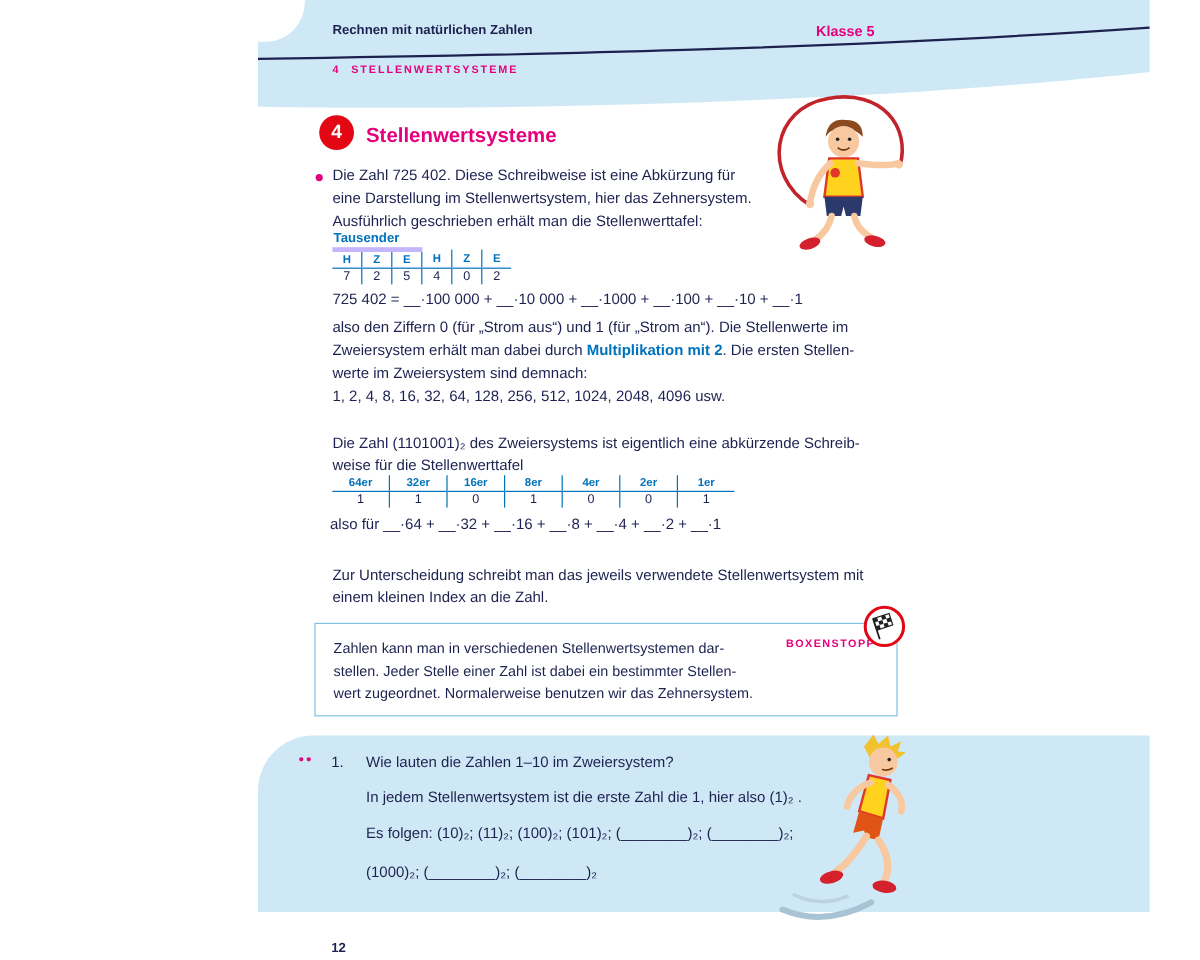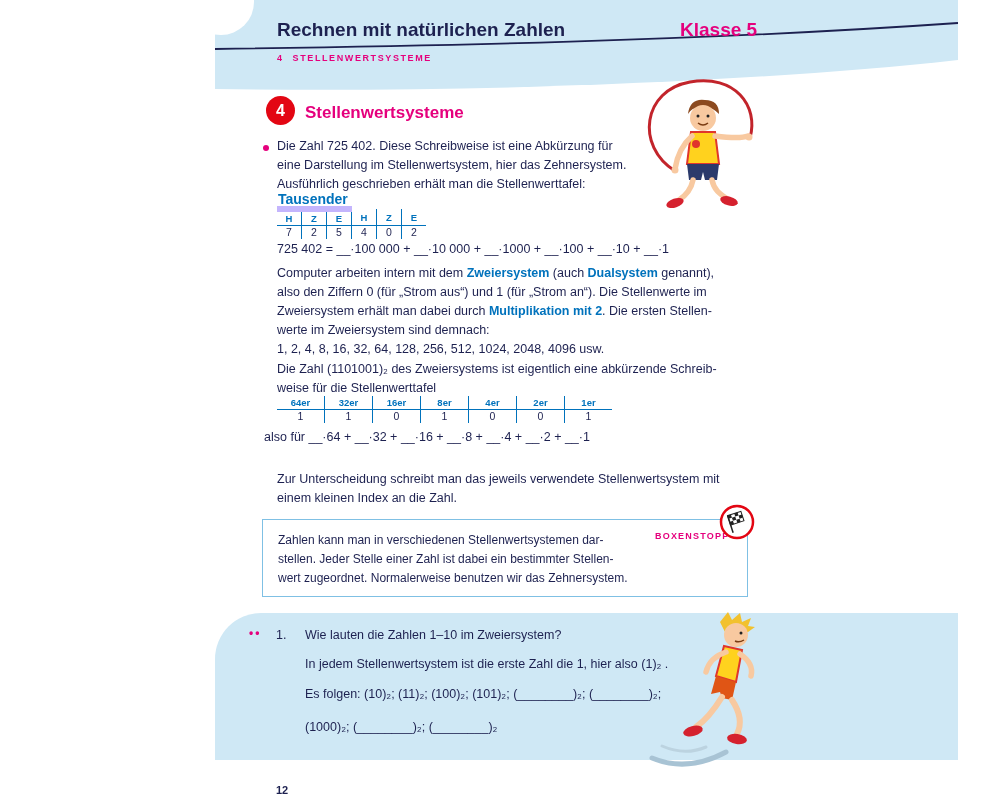--- a/index.html
+++ b/index.html
@@ -5,42 +5,42 @@
   html,body { margin:0; padding:0; background:#ffffff; }
   .page {
     position:relative; width:1000px; height:800px; background:#ffffff; overflow:hidden;
     font-family:"Liberation Sans", sans-serif; color:#1d2150;
   }
   .abs { position:absolute; }
   .body { font-size:12.5px; line-height:19px; }
   .pre { white-space:pre-line; }
   .nowrap { white-space:nowrap; }
 
-  .hdr-title { font-size:19px; font-weight:bold; color:#1d2150; }
+  .hdr-title { font-size:11px; font-weight:bold; color:#1d2150; }
   .hdr-sub { font-size:9px; font-weight:bold; color:#e5007d; letter-spacing:1.6px; }
   .hdr-sub .lbl { margin-left:9px; }
-  .hdr-grade { font-size:19px; font-weight:bold; color:#e5007d; }
+  .hdr-grade { font-size:12px; font-weight:bold; color:#e5007d; }
 
   .section-circle {
     width:29px; height:29px; border-radius:50%; background:#e30613; color:#fff;
     display:flex; align-items:center; justify-content:center; font-weight:bold; font-size:16px;
   }
   .section-title { font-size:17px; font-weight:bold; color:#e5007d; }
 
   .bullet { width:6px; height:6px; border-radius:50%; background:#e5007d; }
 
   .bb { color:#0072bc; font-weight:bold; }
 
   table.pvt { border-collapse:collapse; }
   .pvt td { padding:0; text-align:center; height:13px; line-height:13px; color:#1d2150; font-size:10.5px; }
   .t1 td { width:24px; }
   .t2 td { width:47px; }
   .pvt .hrow td { color:#0072bc; font-weight:bold; font-size:9.5px; border-bottom:1px solid #0072bc; }
   .pvt .hrow td + td, .pvt .vrow td + td { border-left:1px solid #0072bc; }
-  .t1 .cap { color:#0072bc; font-weight:bold; font-size:14px; text-align:left; border-bottom:6px solid #c4b5fd; padding-left:1px; }
+  .t1 .cap { color:#0072bc; font-weight:bold; font-size:11px; text-align:left; border-bottom:4px solid #c4b5fd; padding-left:1px; }
 
   .ansbox { display:inline-block; width:30px; height:15px; border:1px solid #55606b; border-radius:3px; vertical-align:-3px; margin:0 2px; background:#fff; }
 
   .bstop { background:#ffffff; border:1.5px solid #7fc0e4; box-sizing:border-box; }
   .bstop-text { padding:11px 15px; font-size:12px; line-height:19px; }
   .bstop-label { font-size:9px; font-weight:bold; color:#e5007d; letter-spacing:1.2px; }
 
   .exband { background:#cfe8f5; border-radius:46px 0 0 0; }
   .dots { color:#e5007d; font-size:12px; font-weight:bold; letter-spacing:2px; }
   .exnum { font-size:12.5px; }
@@ -92,21 +92,20 @@
         <td>4</td>
         <td>0</td>
         <td>2</td>
       </tr>
     </tbody>
   </table>
 
   <div class="abs body nowrap" style="left:277px;top:240px">725 402 = __·100 000 + __·10 000 + __·1000 + __·100 + __·10 + __·1</div>
 
   <div class="abs body" style="left:277px;top:264px">
-    <div class="nowrap"><span>Computer arbeiten intern mit dem </span><span class="bb">Zweiersystem</span><span> (auch </span><span class="bb">Dualsystem</span><span> genannt),</span></div>
     <div class="nowrap">also den Ziffern 0 (für „Strom aus“) und 1 (für „Strom an“). Die Stellenwerte im</div>
     <div class="nowrap"><span>Zweiersystem erhält man dabei durch </span><span class="bb">Multiplikation mit 2</span><span>. Die ersten Stellen-</span></div>
     <div class="nowrap">werte im Zweiersystem sind demnach:</div>
     <div class="nowrap">1, 2, 4, 8, 16, 32, 64, 128, 256, 512, 1024, 2048, 4096 usw.</div>
   </div>
 
   <div class="abs body pre" style="left:277px;top:360px;width:470px">Die Zahl (1101001)₂ des Zweiersystems ist eigentlich eine abkürzende Schreib-
 weise für die Stellenwerttafel</div>
 
   <table class="abs pvt t2" style="left:277px;top:396px">
@@ -125,21 +124,21 @@
         <td>1</td>
         <td>0</td>
         <td>1</td>
         <td>0</td>
         <td>0</td>
         <td>1</td>
       </tr>
     </tbody>
   </table>
 
-  <div class="abs body nowrap" style="left:264px;top:428px">also für  __·64 + __·32 + __·16 + __·8 + __·4 + __·2 + __·1</div>
+  <div class="abs body nowrap" style="left:275px;top:428px">also für  __·64 + __·32 + __·16 + __·8 + __·4 + __·2 + __·1</div>
 
   <div class="abs body pre" style="left:277px;top:470px;width:480px">Zur Unterscheidung schreibt man das jeweils verwendete Stellenwertsystem mit
 einem kleinen Index an die Zahl.</div>
 
   <div class="abs bstop" style="left:262px;top:519px;width:486px;height:78px">
     <div class="bstop-text pre">Zahlen kann man in verschiedenen Stellenwertsystemen dar-
 stellen. Jeder Stelle einer Zahl ist dabei ein bestimmter Stellen-
 wert zugeordnet. Normalerweise benutzen wir das Zehnersystem.</div>
   </div>
   <div class="abs bstop-label" style="left:655px;top:531px">BOXENSTOPP</div>

